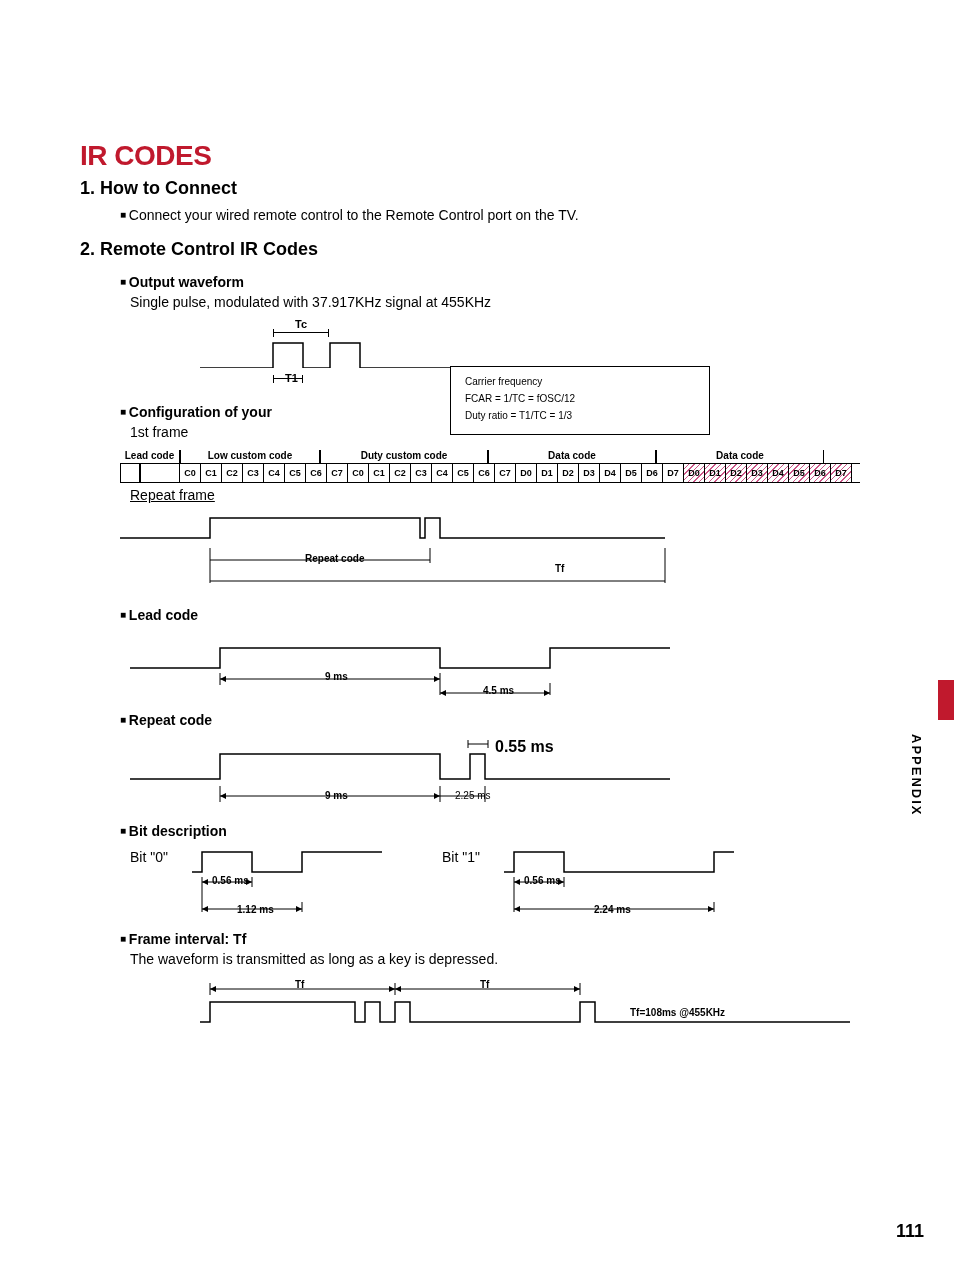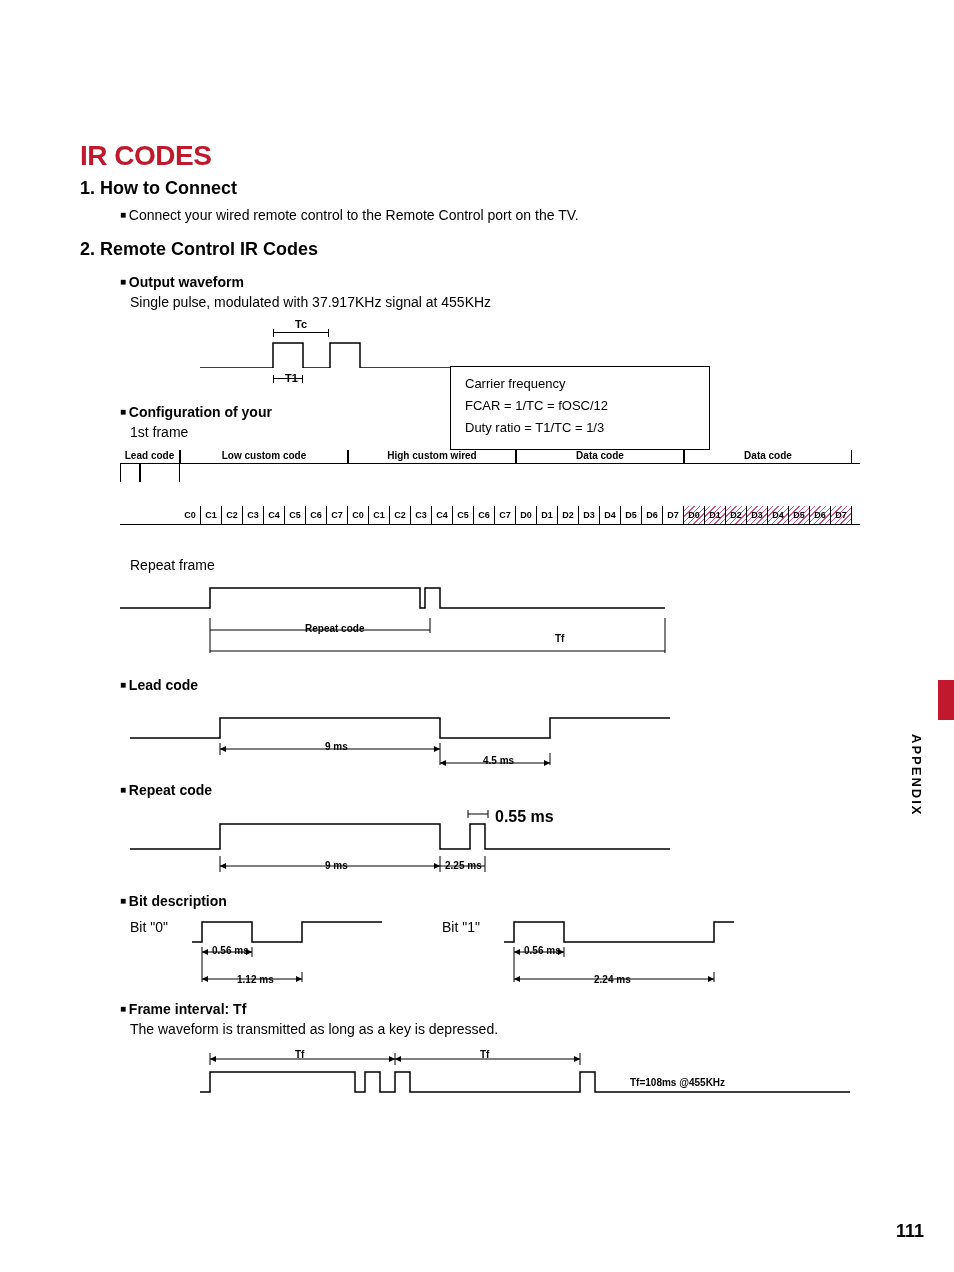--- a/index.html
+++ b/index.html
@@ -120,38 +120,38 @@
   .tc-arrow-bot::before { left: 0; }
   .tc-arrow-bot::after { right: 0; }
   
   .carrier-box {
     position: absolute;
     top: 366px;
     left: 450px;
     width: 230px;
     border: 1px solid #000;
     padding: 6px 14px 10px 14px;
-    font-size: 13px;
+    font-size: 10px;
     line-height: 1.7;
   }
   
   .frame-diag {
     margin-left: 40px;
     margin-top: 6px;
     width: 740px;
   }
   .frame-headers {
     display: flex;
     font-size: 10px;
     font-weight: 700;
   }
   .fh { text-align: center; border-left:1px solid #000; border-right:1px solid #000; padding-bottom:2px; box-sizing:border-box;}
   .fh:first-child{border-left:none;}
   .fh-lead { width: 60px; border-left:1px solid #000;}
-  .fh-low { width: 168px; }
+  .fh-low { width: 140px; }
   .fh-high { width: 168px; }
   .fh-data1 { width: 168px; }
   .fh-data2 { width: 168px; border-right:1px solid #000;}
   .frame-bits {
     display: flex;
     border-top: 1.5px solid #000;
     border-bottom: 1.5px solid #000;
   }
   .lead-block {
     width: 60px;
@@ -170,21 +170,20 @@
   }
   .bit {
     width: 21px;
     box-sizing: border-box;
     border-right: 1.5px solid #000;
     text-align: center;
     font-size: 9px;
     font-weight: 700;
     line-height: 18px;
     height: 18px;
-    margin-top: 42px;
   }
   .bit.striped {
     background: repeating-linear-gradient(135deg, #fff, #fff 3px, #c58 3px, #c58 4px);
   }
   
   .repeat-diag {
     margin-left: 40px;
     margin-top: 10px;
     width: 660px;
     height: 80px;
@@ -244,23 +243,23 @@
   .rcode-9 {
     position: absolute;
     top: 56px;
     left: 195px;
     font-size: 10px;
     font-weight: 700;
   }
   .rcode-225 {
     position: absolute;
     top: 56px;
-    left: 315px;
-    font-size: 10px;
-    font-weight: 700;
+    left: 325px;
+    font-size: 10px;
+    font-weight: 400;
   }
   
   .bitdesc-row {
     display: flex;
     margin-left: 50px;
     margin-top: 8px;
     gap: 60px;
   }
   .bitdesc-col {
     display: flex;
@@ -391,21 +390,21 @@
     <div>Duty ratio = T1/TC = 1/3</div>
   </div>
 
   <div class="sub-h sq-bullet">Configuration of your</div>
   <div class="plain">1st frame</div>
 
   <div class="frame-diag">
     <div class="frame-headers">
       <div class="fh fh-lead">Lead code</div>
       <div class="fh fh-low">Low custom code</div>
-      <div class="fh fh-high">High custom wired</div>
+      <div class="fh fh-high">Duty custom code</div>
       <div class="fh fh-data1">Data code</div>
       <div class="fh fh-data2">Data code</div>
     </div>
     <div class="frame-bits" id="frame-bits-row">
         <div class="lead-block">
           <div class="lead-in"></div>
         </div>
         <div class="bit">C0</div>
         <div class="bit">C1</div>
         <div class="bit">C2</div>
@@ -434,21 +433,21 @@
         <div class="bit striped">D1</div>
         <div class="bit striped">D2</div>
         <div class="bit striped">D3</div>
         <div class="bit striped">D4</div>
         <div class="bit striped">D5</div>
         <div class="bit striped">D6</div>
         <div class="bit striped">D7</div>
       </div>
   </div>
 
-  <div class="plain" style="margin-top:32px;">Repeat frame</div>
+  <div class="plain" style="margin-top:4px;text-decoration:underline;">Repeat frame</div>
 
   <div class="repeat-diag">
     <svg viewBox="0 0 660 80" width="660" height="80">
       <polyline points="0,25 90,25 90,5 300,5 300,25 305,25 305,5 320,5 320,25 545,25" fill="none" stroke="#000" stroke-width="1.5"></polyline>
       <line x1="90" y1="35" x2="90" y2="70" stroke="#000"></line>
       <line x1="310" y1="35" x2="310" y2="50" stroke="#000"></line>
       <line x1="90" y1="47" x2="310" y2="47" stroke="#000"></line>
       <line x1="90" y1="68" x2="545" y2="68" stroke="#000"></line>
       <line x1="545" y1="35" x2="545" y2="70" stroke="#000"></line>
     </svg>

